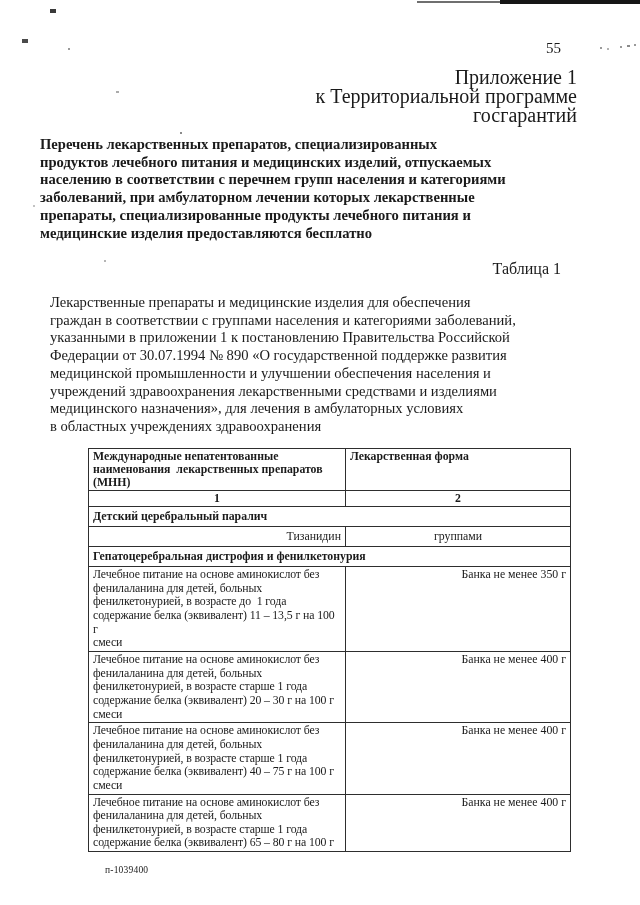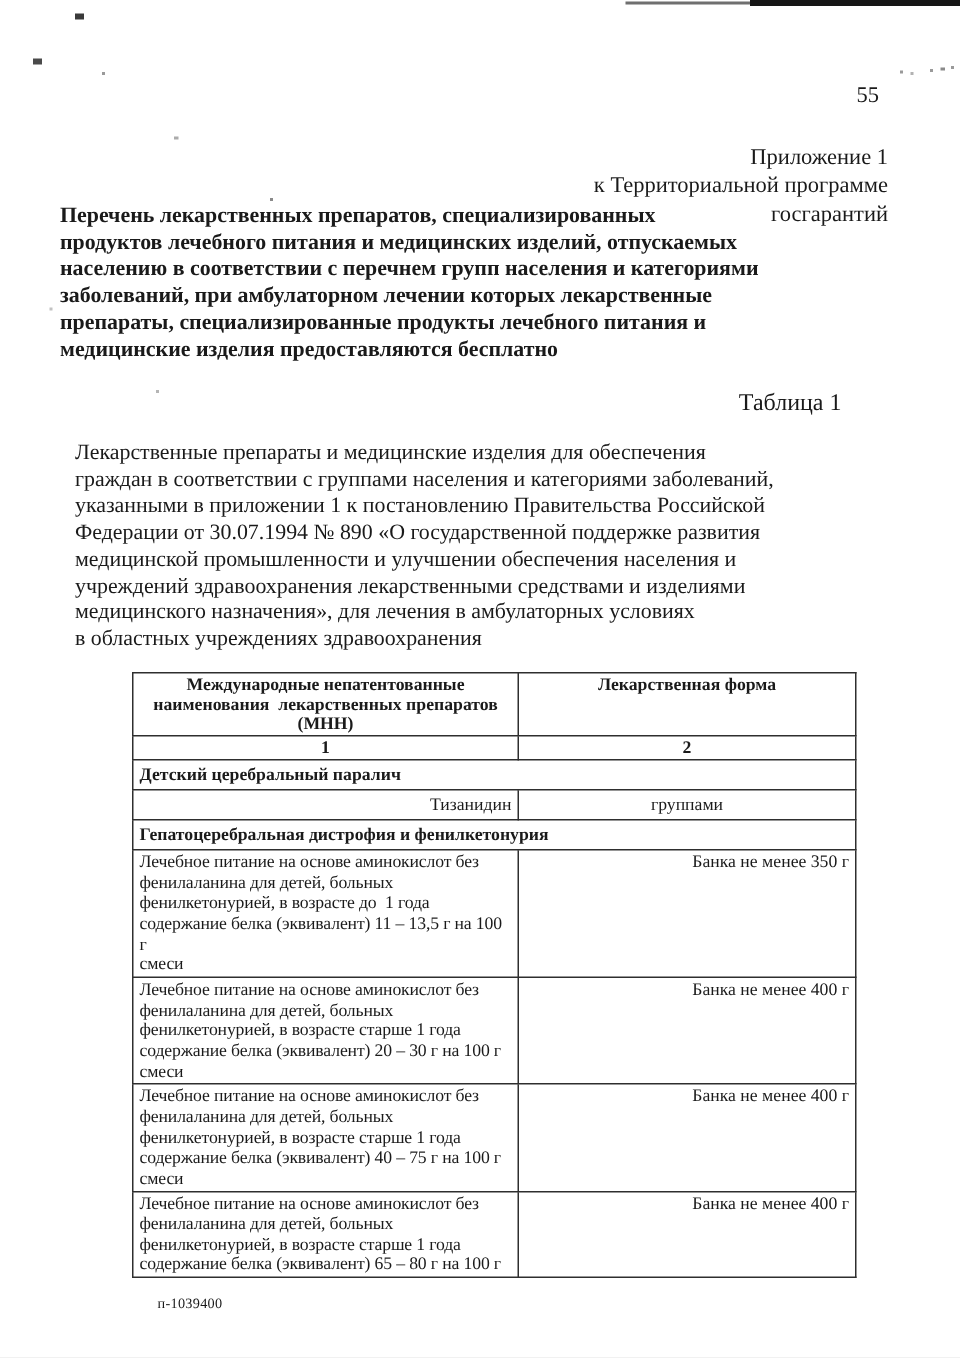--- a/index.html
+++ b/index.html
@@ -3,25 +3,25 @@
 <meta charset="utf-8">
 <style>
   html,body { margin:0; padding:0; background:#e8e8e8; }
   .page {
     position:relative; width:640px; height:905px; margin:0 auto;
     background:#ffffff; overflow:hidden;
     font-family:"Liberation Serif", serif; color:#1a1a1a;
   }
   .pre { white-space:pre-wrap; }
 
-  .page-number { position:absolute; top:56px; left:546px; width:40px; text-align:right; font-size:15px; }
+  .page-number { position:absolute; top:40px; left:546px; width:40px; text-align:left; font-size:15px; }
 
   .appendix {
-    position:absolute; top:68px; right:48px; text-align:right;
-    font-size:15px; line-height:19px;margin-top:28px;
+    position:absolute; top:68px; right:63px; text-align:right;
+    font-size:20px; line-height:19px;
   }
 
   .doc-title {
     position:absolute; top:136px; left:40px; width:560px; text-align:left;
     font-weight:bold; font-size:14.6px; line-height:17.7px;
   }
 
   .table-label { position:absolute; top:260px; right:79px; font-size:16px; }
 
   .intro {
@@ -30,21 +30,21 @@
   }
 
   .doc-table {
     position:absolute; top:448px; left:88px; width:482px;
     border-collapse:collapse; table-layout:fixed;
   }
   .doc-table td {
     border:1.5px solid #2e2e2e; font-size:11.8px;
     vertical-align:top; padding:1px 4px; overflow:hidden;
   }
-  .th-cell   { font-weight:bold; text-align:center; line-height:13px; height:37px; padding-top:3px; }
+  .th-cell   { font-weight:bold; line-height:13px; height:37px; padding-top:3px; }
   .num-cell  { font-weight:bold; text-align:center; height:13px; line-height:13px; padding:1px; }
   .section-cell { font-weight:bold; text-align:left; height:17px; line-height:17px; vertical-align:middle; }
   .drug-name { text-align:right; height:17px; line-height:17px; vertical-align:middle; }
   .drug-form { text-align:center; height:17px; line-height:17px; vertical-align:middle; }
   .food-name { white-space:pre-wrap; line-height:13.65px; padding:1px 2px 1px 4px; letter-spacing:-0.1px; }
   .food-form { text-align:right; line-height:13.65px; padding-top:1px; }
 
   .footer-code { position:absolute; top:865px; left:76px; font-size:9.5px; letter-spacing:0.2px;padding-left:29px; }
 
   .artifact { position:absolute; }

